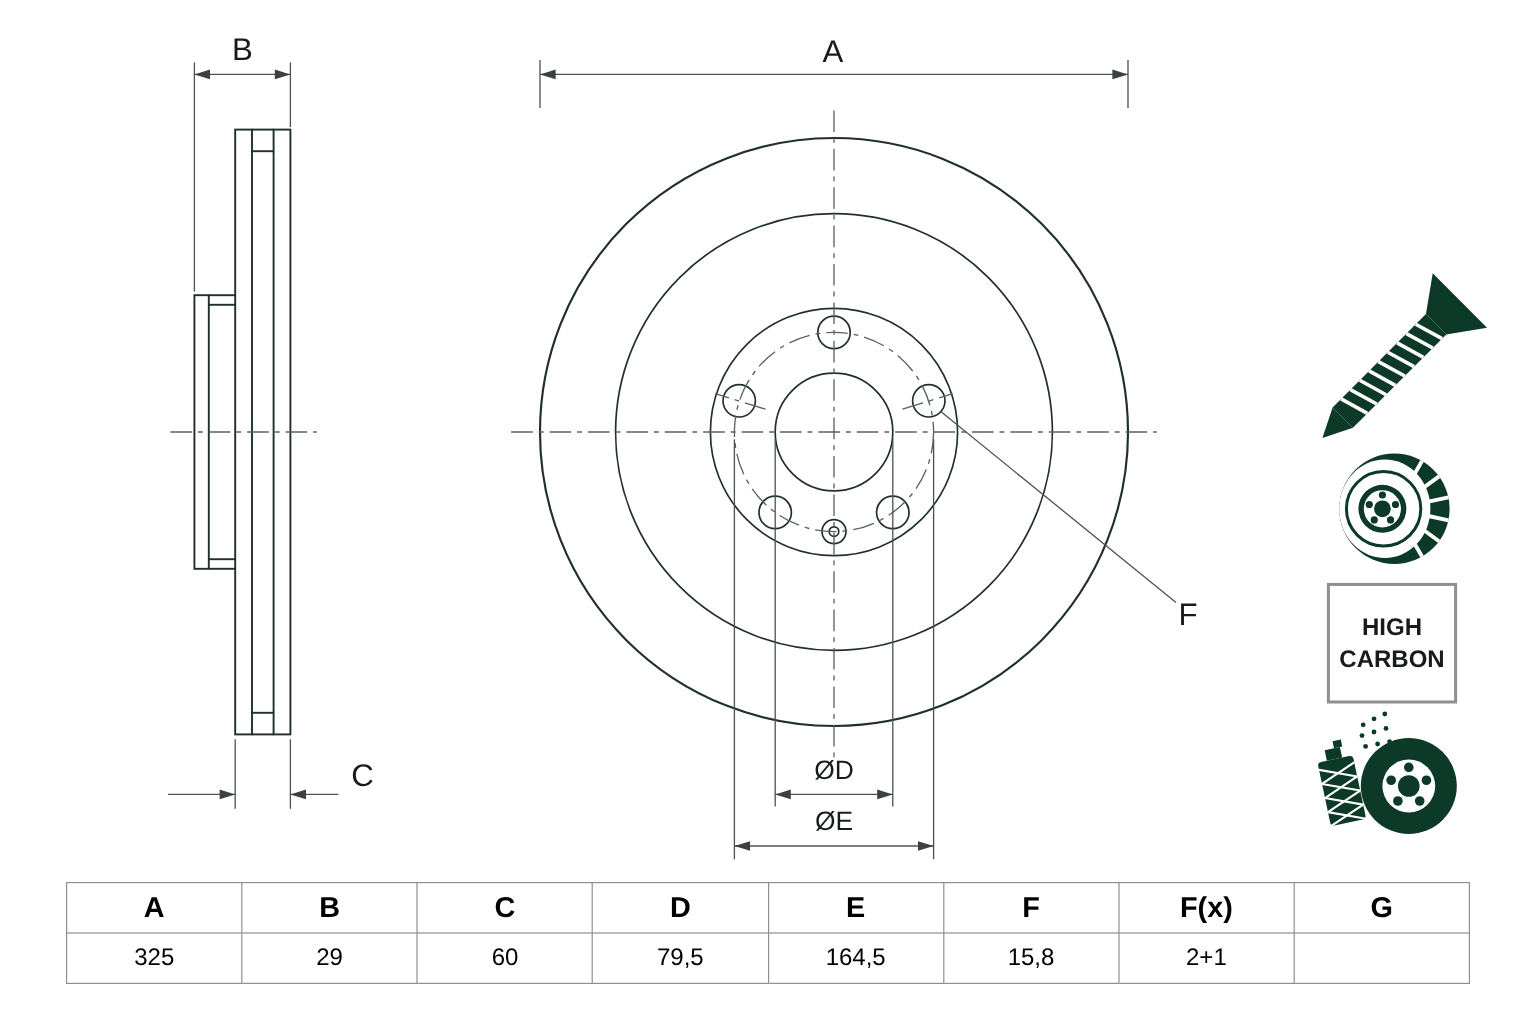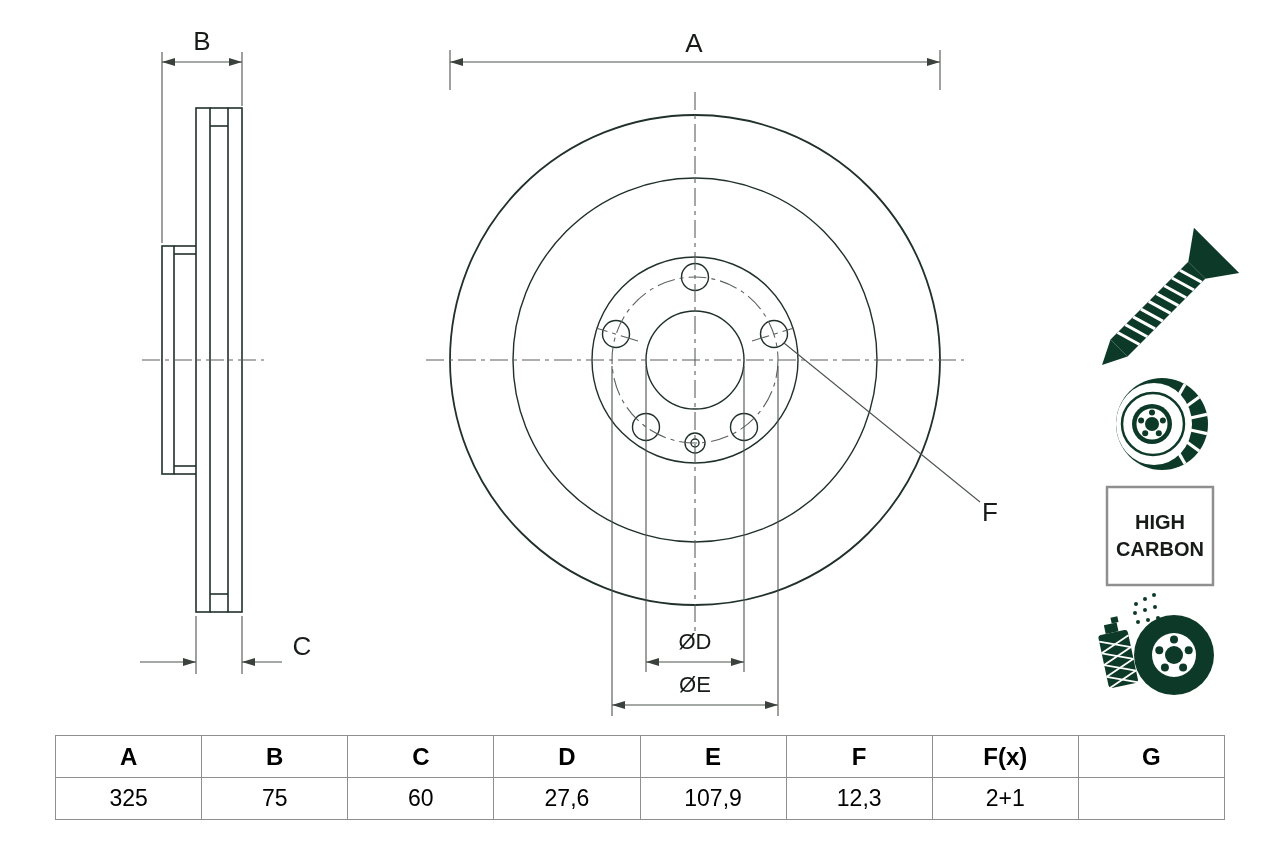--- a/index.html
+++ b/index.html
@@ -24,21 +24,21 @@
   table.dims th, table.dims td {
     border:1px solid #8f8f8f;
     height:42px;
     text-align:center;
     vertical-align:middle;
     color:#000000;
     overflow:hidden;
     white-space:nowrap;
   }
   table.dims th { font-size:24px; font-weight:bold; }
-  table.dims td { font-size:23px; font-weight:normal; }
+  table.dims td { font-size:20px; font-weight:normal; }
 </style>
 </head>
 <body>
 
 <div id="stage">
 
   <svg id="drawing" width="1280" height="735" viewBox="0 0 1280 735">
 
     <g stroke="#20302a" stroke-width="1.6" fill="none">
       <rect x="196" y="108" width="14" height="504"></rect>
@@ -222,24 +222,24 @@
       <th>B</th>
       <th>C</th>
       <th>D</th>
       <th>E</th>
       <th>F</th>
       <th>F(x)</th>
       <th>G</th>
     </tr>
     <tr>
       <td>325</td>
-      <td>75</td>
+      <td>29</td>
       <td>60</td>
-      <td>27,6</td>
-      <td>107,9</td>
-      <td>12,3</td>
+      <td>79,5</td>
+      <td>164,5</td>
+      <td>15,8</td>
       <td>2+1</td>
       <td></td>
     </tr>
   </tbody>
     </table>
 
 </div>
 
 </body></html>

